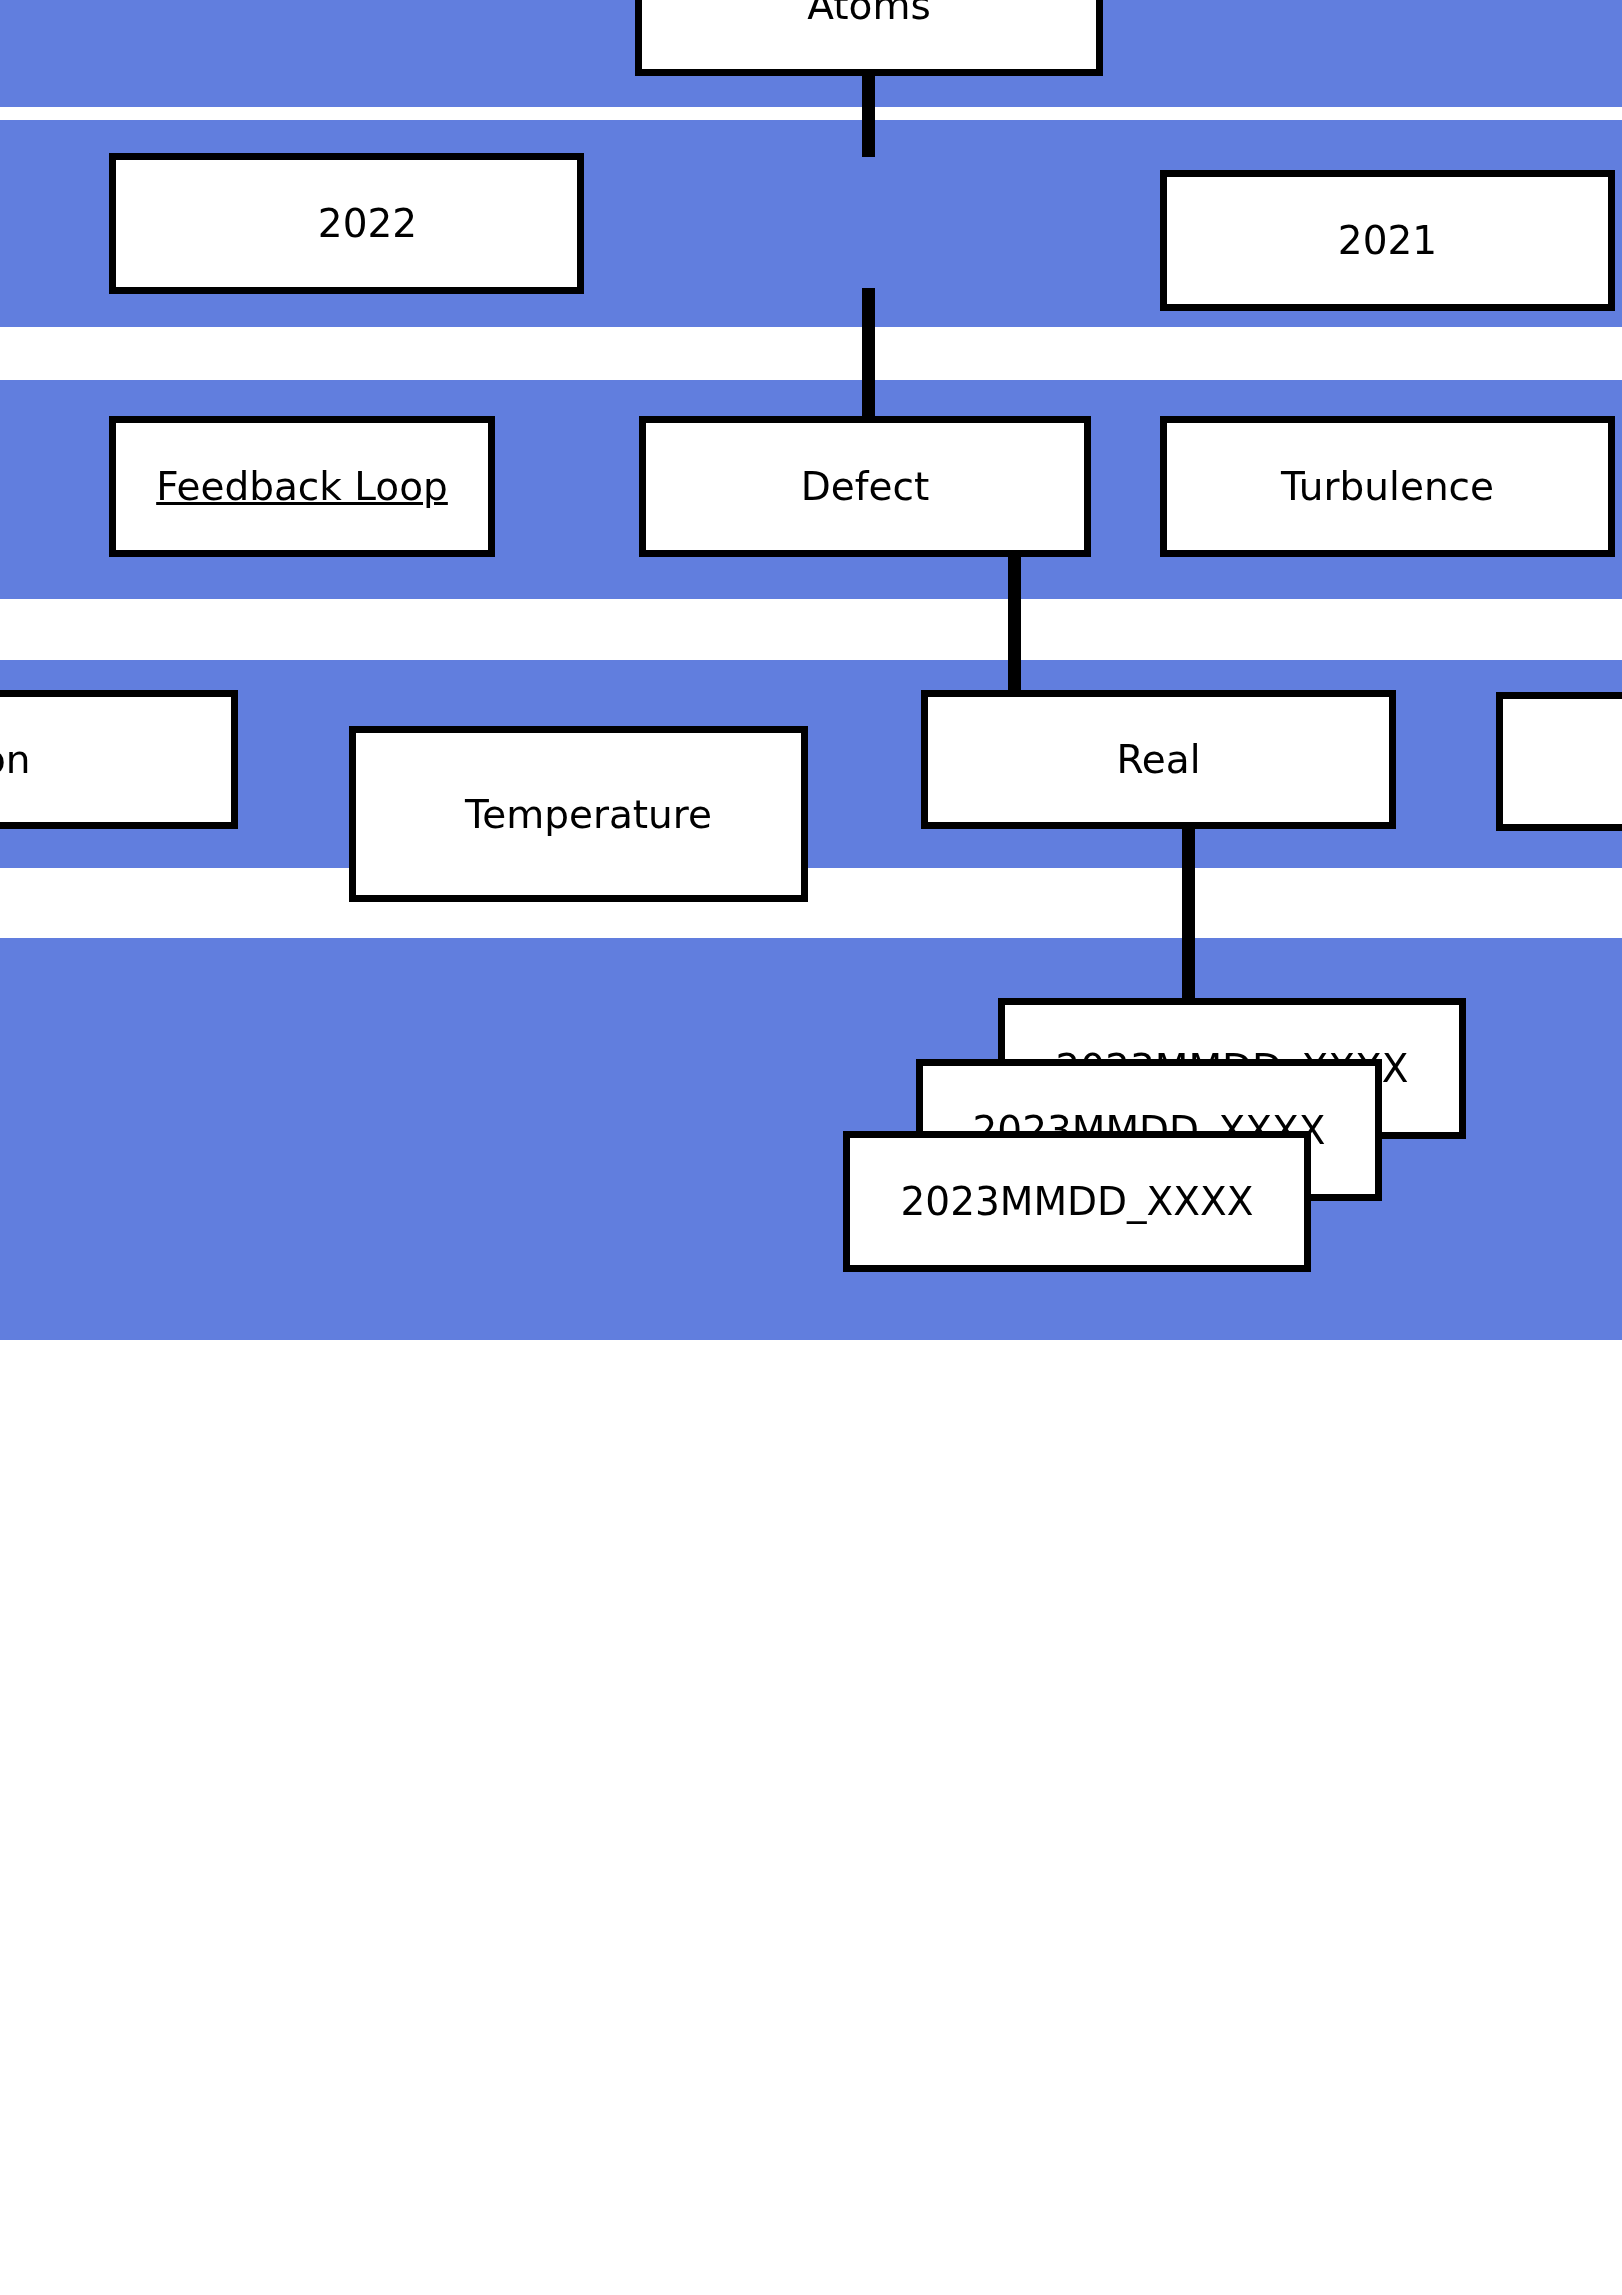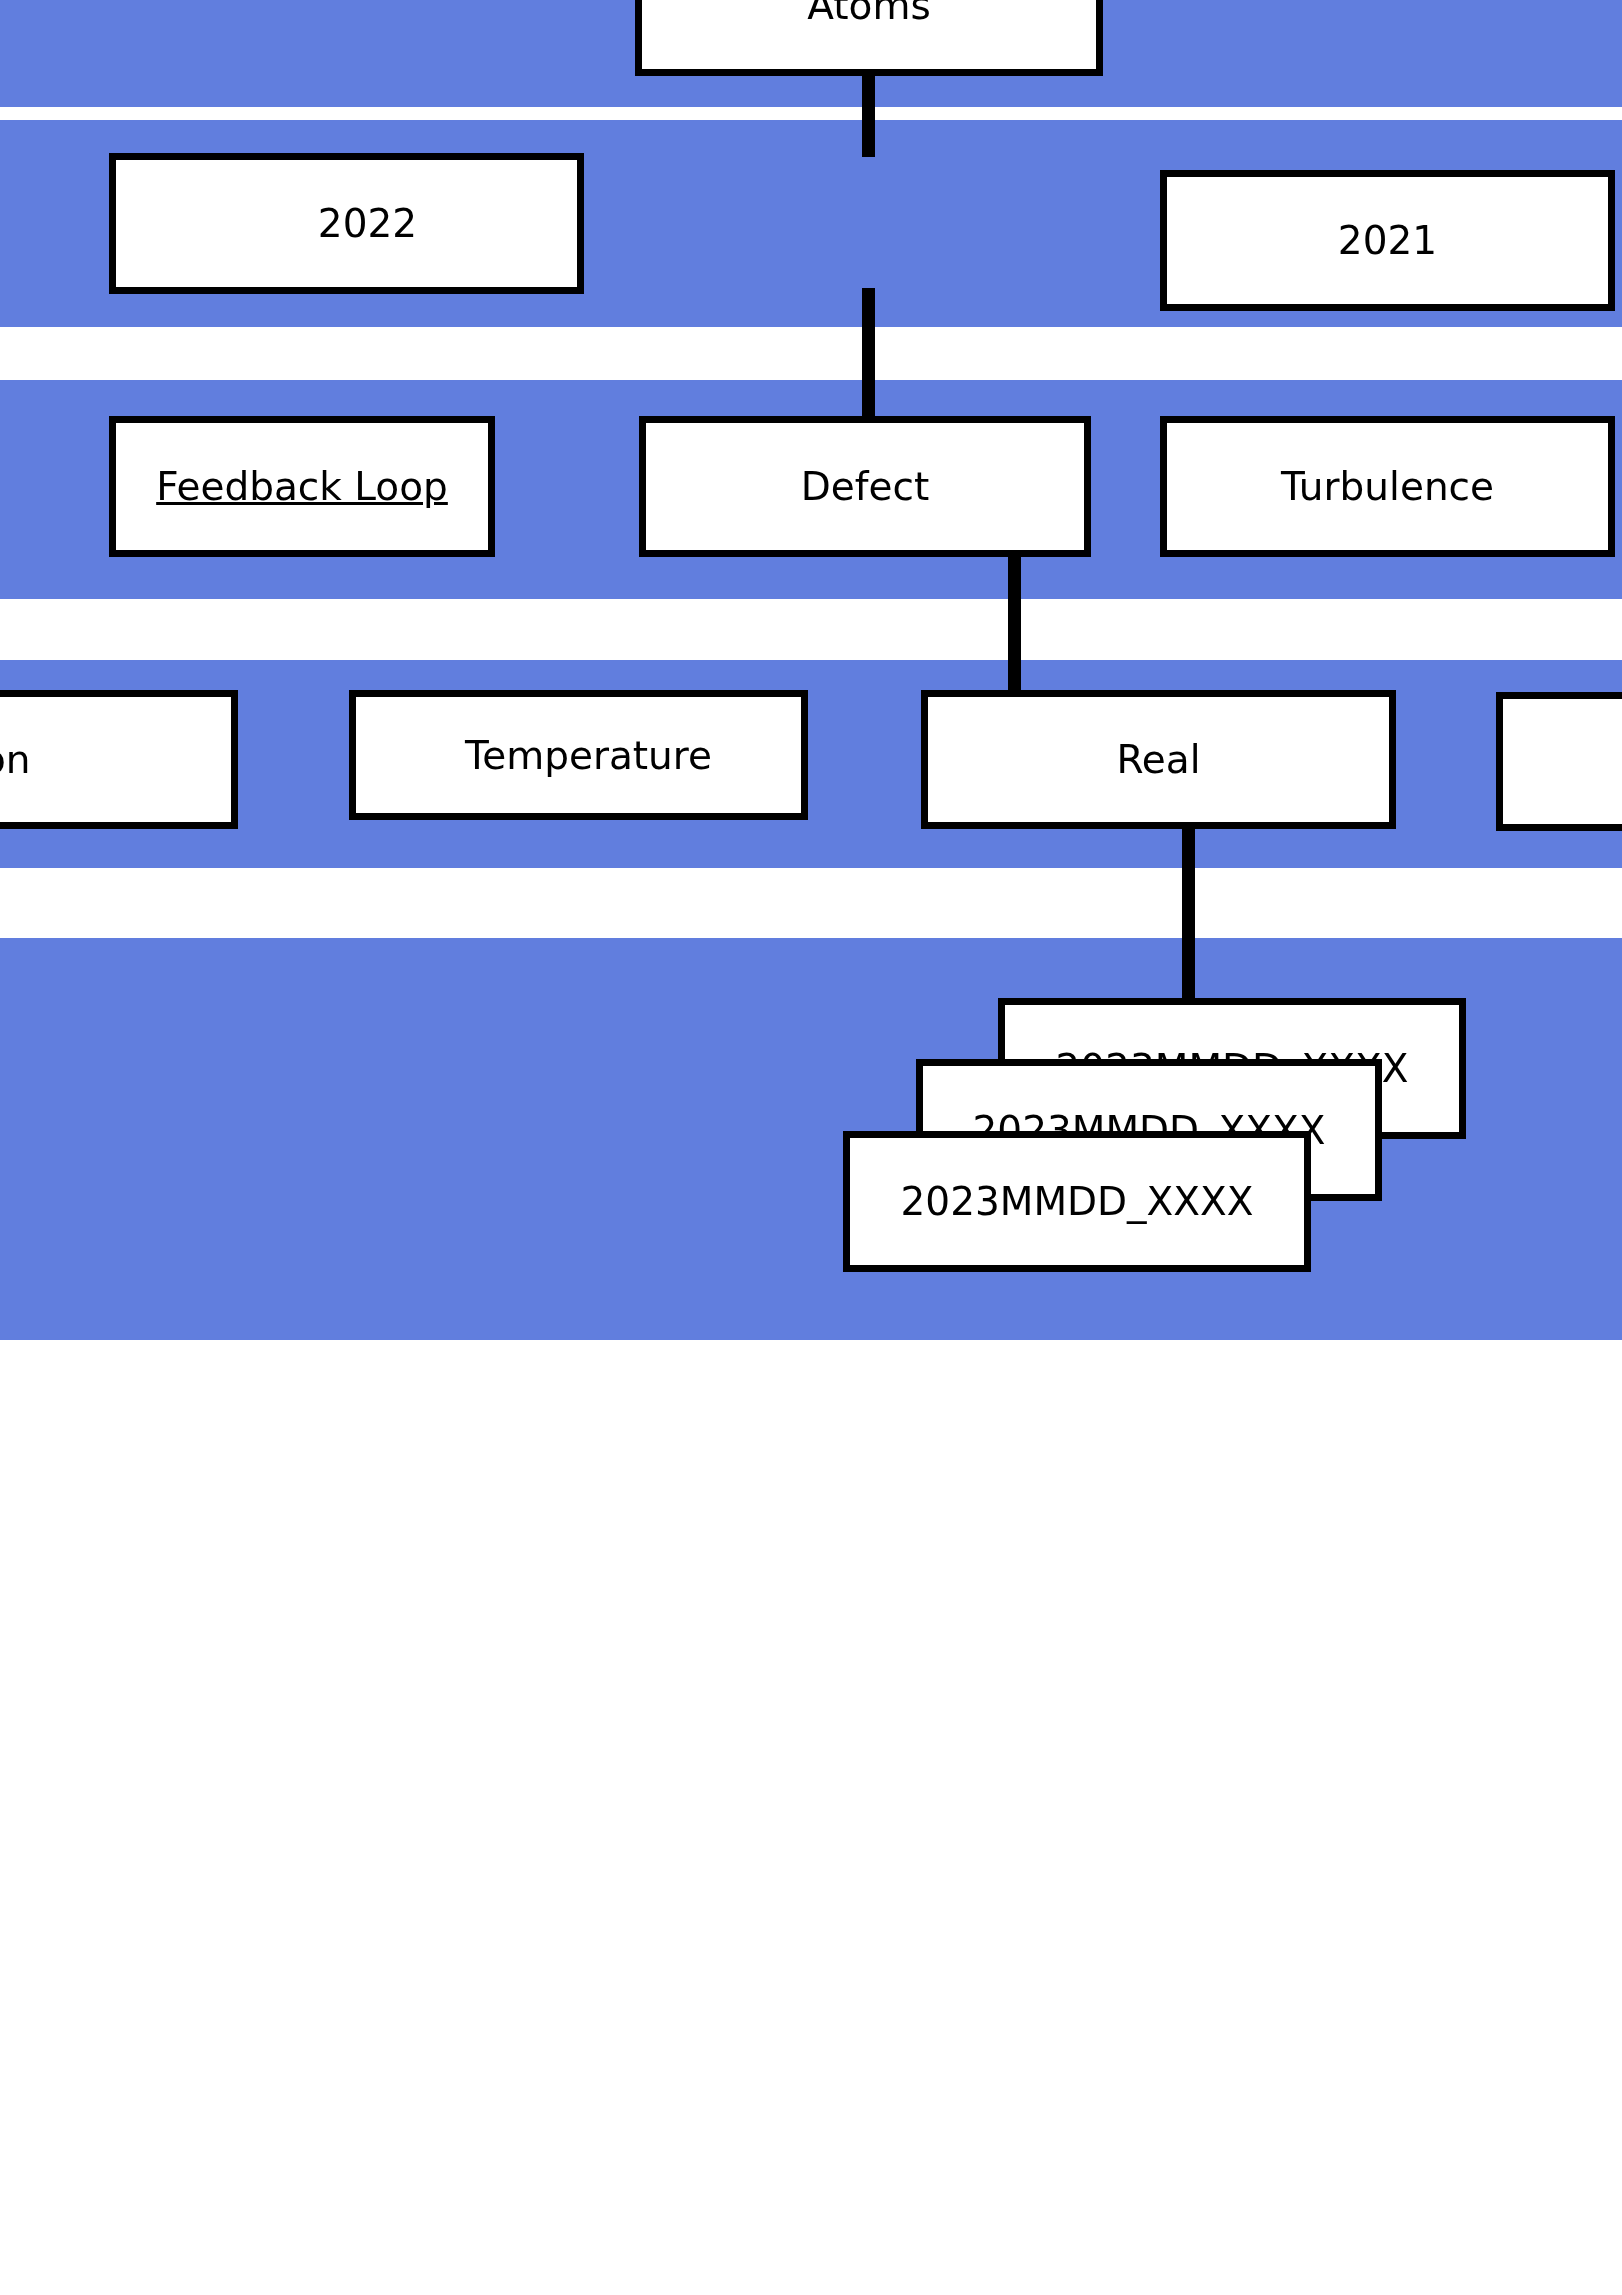--- a/index.html
+++ b/index.html
@@ -80,21 +80,21 @@
   <div class="node" style="left:639px; top:416px; width:452px; height:141px;">
     <span class="lbl">Defect</span>
   </div>
   <div class="node" style="left:1160px; top:416px; width:455px; height:141px;">
     <span class="lbl">Turbulence</span>
   </div>
 
   <div class="node" style="left:-237px; top:690px; width:475px; height:139px;">
     <span class="lbl">Ion</span>
   </div>
-  <div class="node" style="left:349px; top:690px; width:459px; height:130px;padding-left:20px;">
+  <div class="node" style="left:349px; top:726px; width:459px; height:176px;padding-left:20px;">
     <span class="lbl">Temperature</span>
   </div>
   <div class="node" style="left:921px; top:690px; width:475px; height:139px;">
     <span class="lbl">Real</span>
   </div>
   <div class="node" style="left:1496px; top:692px; width:468px; height:139px;">
     <span class="lbl"></span>
   </div>
 
   <div class="node z3" style="left:998px; top:998px; width:468px; height:141px;">

